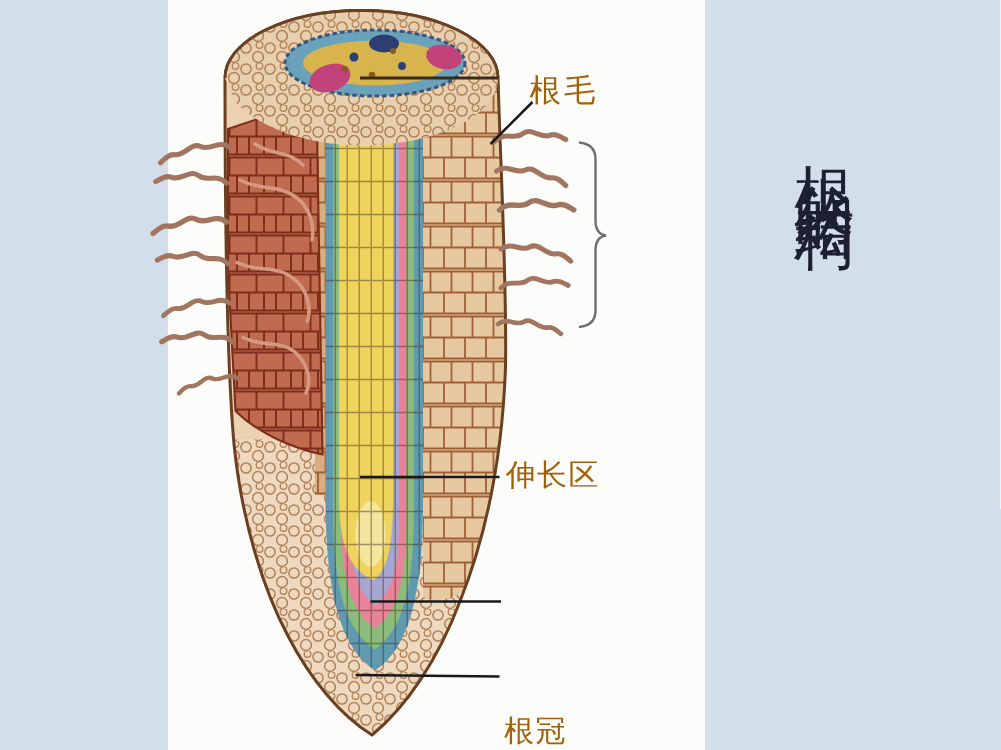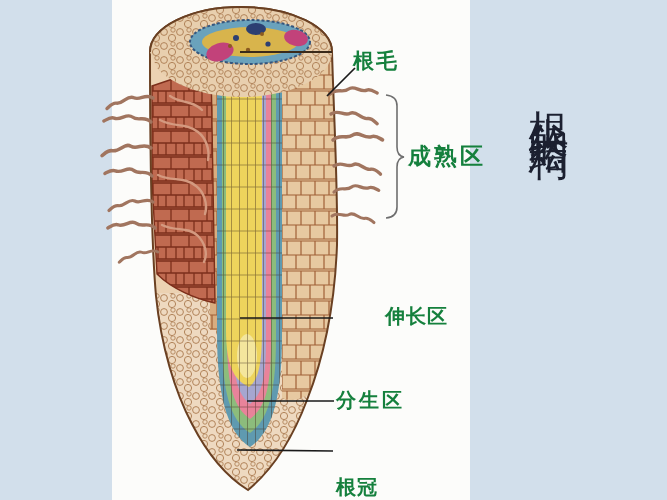--- a/index.html
+++ b/index.html
@@ -6,29 +6,29 @@
   .stage{
     position:relative;
     width:667px;height:500px;
     overflow:hidden;
     background:#d2dfeb;
     font-family:"DejaVu Serif","Liberation Serif",serif;
   }
   .art{position:absolute;left:0;top:0;width:667px;height:500px;}
   .lbl{
     position:absolute;
-    color:#15803d;
-    font-weight:700;
+    color:#a16207;
+    font-weight:400;
     letter-spacing:2px;
     white-space:nowrap;
     line-height:1;
   }
   .lbl-root-hair{left:353px;top:50px;font-size:21px;}
   .lbl-maturation{left:408px;top:144px;font-size:23px;letter-spacing:3px;}
-  .lbl-elongation{left:337px;top:306px;font-size:20px;letter-spacing:1px;margin-left:48px;}
+  .lbl-elongation{left:337px;top:306px;font-size:20px;letter-spacing:1px;}
   .lbl-meristem{left:336px;top:390px;font-size:20px;letter-spacing:3px;}
   .lbl-rootcap{left:336px;top:440px;font-size:20px;letter-spacing:1px;margin-top:37px;}
   .slide-title{
     position:absolute;
     left:529px;top:78px;
     width:48px;
     writing-mode:vertical-rl;
     text-orientation:upright;
     font-size:40px;
     letter-spacing:8px;
@@ -151,19 +151,17 @@
     <g stroke="#1a1a1a" stroke-width="1.7" fill="none">
       <path d="M355,68 L327,96"></path>
       <path d="M240,318 H333"></path>
       <path d="M247,401 H334"></path>
       <path d="M237,450 L333,451"></path>
     </g>
     <path d="M386,95 Q397,96 397,106 L397,147 Q397,156 404,157 Q397,158 397,167 L397,207 Q397,217 386,218" fill="none" stroke="#6e6e6e" stroke-width="1.6"></path>
   </svg>
 
   <div class="lbl lbl-root-hair">根毛</div>
-  <div class="lbl lbl-maturation">成熟区</div>
   <div class="lbl lbl-elongation">伸长区</div>
-  <div class="lbl lbl-meristem">分生区</div>
   <div class="lbl lbl-rootcap">根冠</div>
 
   <div class="slide-title">根尖的结构</div>
 </div>
 
 </body></html>

